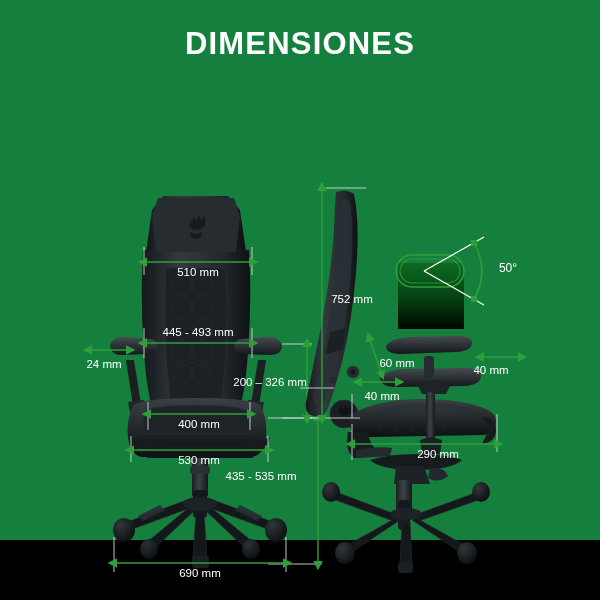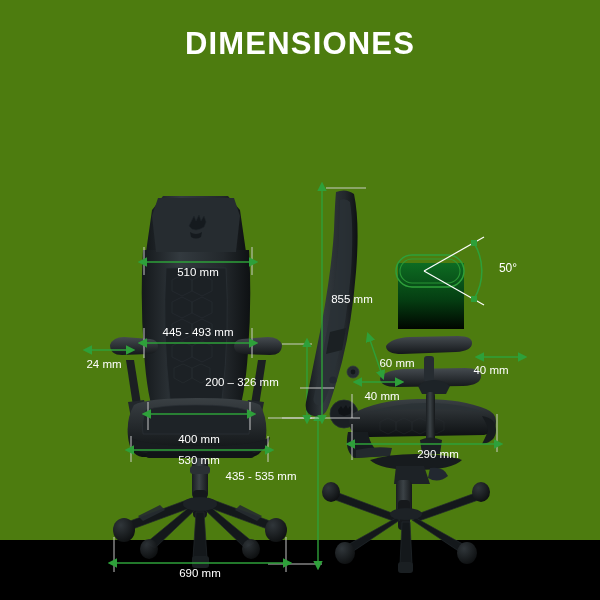--- a/index.html
+++ b/index.html
@@ -1,17 +1,17 @@
 <!DOCTYPE html>
 <html><head>
 <meta charset="utf-8">
 <style>
   html,body{margin:0;padding:0;background:#000;}
   body{width:600px;height:600px;overflow:hidden;font-family:"Liberation Sans",sans-serif;}
-  #stage{position:relative;width:600px;height:540px;background:#4d7c0f;}
+  #stage{position:relative;width:600px;height:540px;background:#15803d;}
   #title{
     position:absolute;left:0;top:26px;width:600px;text-align:center;
     color:#fff;font-size:31px;font-weight:bold;letter-spacing:1.2px;
   }
   svg{position:absolute;left:0;top:0;width:600px;height:600px;}
   .dimlabel{
     position:absolute;color:#ffffff;font-size:11.5px;white-space:nowrap;
     font-family:"Liberation Sans",sans-serif;
   }
   .dimlabel.ctr{transform:translateX(-50%);text-align:center;}
@@ -270,31 +270,31 @@
       <line x1="354" y1="444" x2="495" y2="444" stroke="#2ea03a" stroke-width="1.4" marker-start="url(#ahL)" marker-end="url(#ahR)"></line>
     </g>
   </svg>
 
   <div class="dimlabel ctr" style="left:198px; top:266px;">510 mm</div>
 
   <div class="dimlabel ctr" style="left:198px; top:326px;">445 - 493 mm</div>
 
   <div class="dimlabel ctr" style="left:104px; top:358px;">24 mm</div>
 
-  <div class="dimlabel ctr" style="left:242px; top:376px;">200 – 326 mm</div>
-
-  <div class="dimlabel ctr" style="left:199px; top:418px;margin-top:15px;">400 mm</div>
+  <div class="dimlabel ctr" style="left:270px; top:376px;">200 – 326 mm</div>
+
+  <div class="dimlabel ctr" style="left:199px; top:418px;">400 mm</div>
 
   <div class="dimlabel ctr" style="left:199px; top:454px;">530 mm</div>
 
   <div class="dimlabel ctr" style="left:261px; top:470px;">435 - 535 mm</div>
 
   <div class="dimlabel ctr" style="left:200px; top:567px;">690 mm</div>
 
-  <div class="dimlabel ctr" style="left:352px; top:293px;">855 mm</div>
+  <div class="dimlabel ctr" style="left:352px; top:293px;">752 mm</div>
 
   <div class="dimlabel ctr" style="left:397px; top:337px;margin-top:20px;">60 mm</div>
 
   <div class="dimlabel ctr" style="left:382px; top:390px;">40 mm</div>
 
   <div class="dimlabel ctr" style="left:491px; top:364px;">40 mm</div>
 
   <div class="dimlabel ctr" style="left:438px; top:448px;">290 mm</div>
 
   <div class="dimlabel ctr" style="left:508px; top:261px; font-size:12px;">50°</div>

